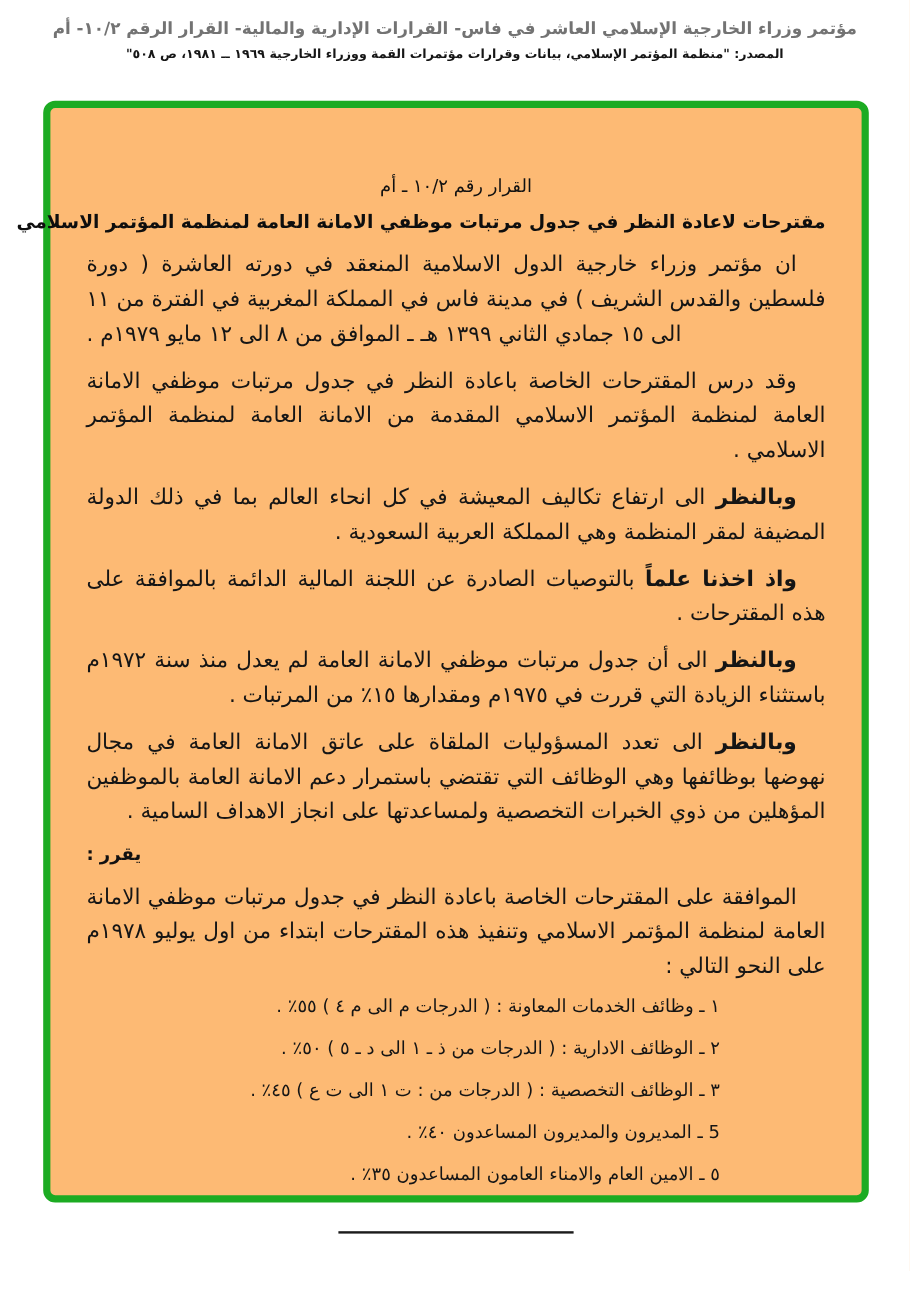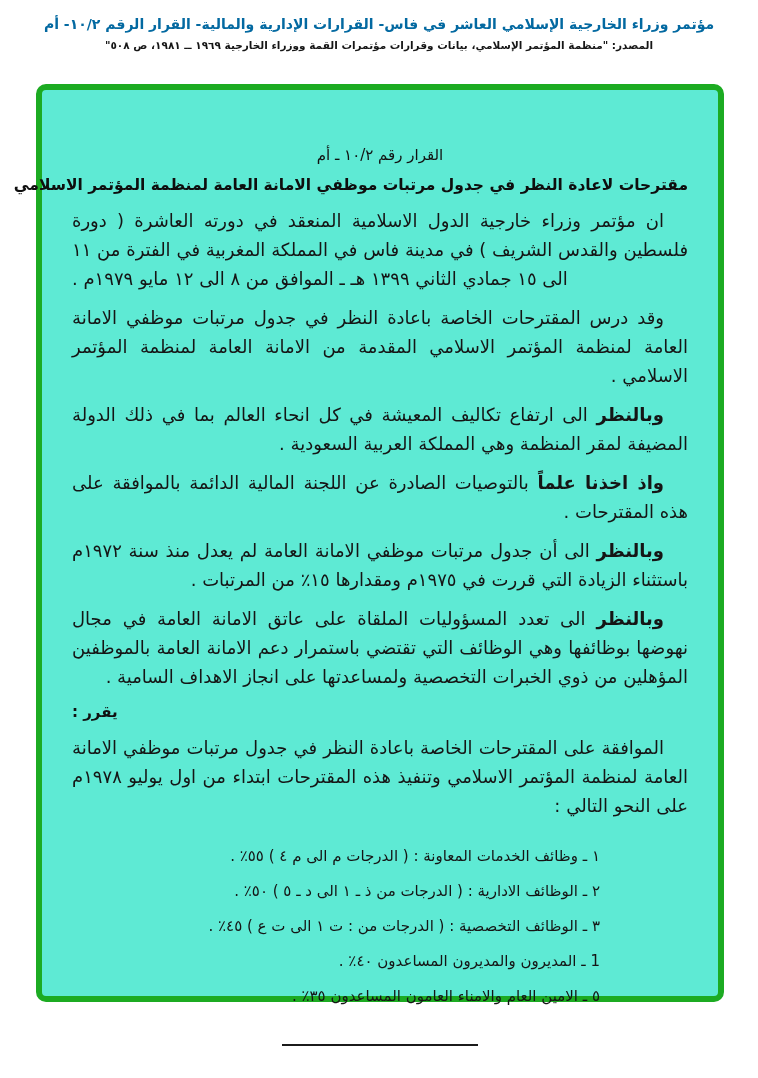--- a/index.html
+++ b/index.html
@@ -11,36 +11,36 @@
     overflow: hidden;
     font-family: "DejaVu Sans", sans-serif;
     color: #151515;
   }
   .page { position: relative; width: 758px; height: 1078px; background: #fff; }
 
   
   .page-header { padding-top: 16px; text-align: center; direction: rtl; }
   .hdr-line1 {
     font-size: 14px; font-weight: bold; white-space: nowrap;
-    direction: rtl; color: #0369a1; letter-spacing: 0;
+    direction: rtl; color: #737373; letter-spacing: 0;
   }
   .hdr-line2 {
     margin-top: 7px; font-size: 10.5px; font-weight: bold; white-space: nowrap;
     direction: rtl; color: #161616;
   }
 
   
   .doc-box {
     position: absolute; left: 36px; top: 84px;
     width: 688px; height: 918px;
     border: 6px solid #1cab22; border-radius: 10px;
     box-sizing: border-box;
     padding: 0 30px;
     direction: rtl;
-    background: #5eead4;
+    background: #fdba74;
   }
 
   .decision-no {
     margin-top: 56px; text-align: center;
     font-size: 15px; direction: rtl; color: #111;
   }
   .doc-title {
     margin: 12px 0 0; text-align: center;
     font-size: 15.5px; font-weight: bold; white-space: nowrap;
     direction: rtl; color: #0e0e0e; padding-left: 20px;
@@ -57,21 +57,21 @@
 
   .decides {
     margin: 12px 128px 0 0; text-align: left;
     font-size: 15px; font-weight: bold; direction: rtl; color: #111;
   }
 
   .item {
     margin: 11px 88px 0 0; font-size: 15px; line-height: 24px;
     text-align: right; direction: rtl; color: #151515;
   }
-  .item.first { margin-top: 24px; }
+  .item.first { margin-top: 6px; }
 
   .bottom-rule {
     margin: 36px auto 0; width: 196px; height: 2px;
     background: #1b1b1b;
   }
 </style>
 </head>
 <body>
 
 <div class="page">
@@ -99,20 +99,20 @@
 
     <p class="body gap"><b class="lead">وبالنظر</b> <span>الى تعدد المسؤوليات الملقاة على عاتق الامانة العامة في مجال نهوضها بوظائفها وهي الوظائف التي تقتضي باستمرار دعم الامانة العامة بالموظفين المؤهلين من ذوي الخبرات التخصصية ولمساعدتها على انجاز الاهداف السامية .</span></p>
 
     <div class="decides">يقرر :</div>
 
     <p class="body"><span>الموافقة على المقترحات الخاصة باعادة النظر في جدول مرتبات موظفي الامانة العامة لمنظمة المؤتمر الاسلامي وتنفيذ هذه المقترحات ابتداء من اول يوليو ١٩٧٨م على النحو التالي :</span></p>
 
     <div class="item first">١ ـ وظائف الخدمات المعاونة : ( الدرجات م الى م ٤ ) ٥٥٪ .</div>
     <div class="item">٢ ـ الوظائف الادارية : ( الدرجات من ذ ـ ١ الى د ـ ٥ ) ٥٠٪ .</div>
     <div class="item">٣ ـ الوظائف التخصصية : ( الدرجات من : ت ١ الى ت ع ) ٤٥٪ .</div>
-    <div class="item">1 ـ المديرون والمديرون المساعدون ٤٠٪ .</div>
+    <div class="item">5 ـ المديرون والمديرون المساعدون ٤٠٪ .</div>
     <div class="item">٥ ـ الامين العام والامناء العامون المساعدون ٣٥٪ .</div>
 
     <div class="bottom-rule"></div>
 
   </main>
 
 </div>
 
 </body></html>

